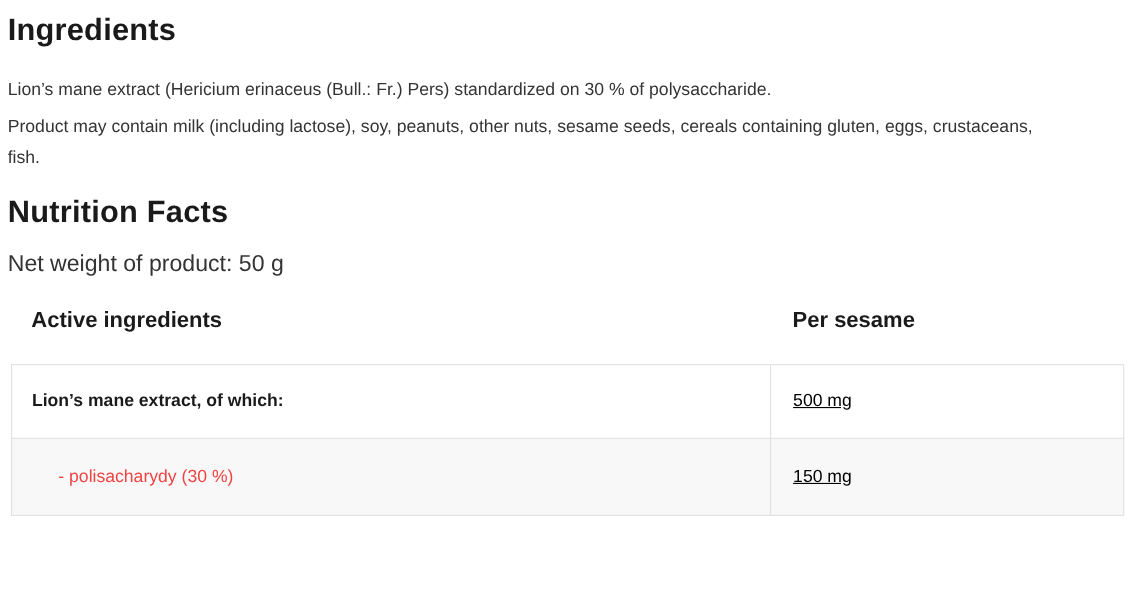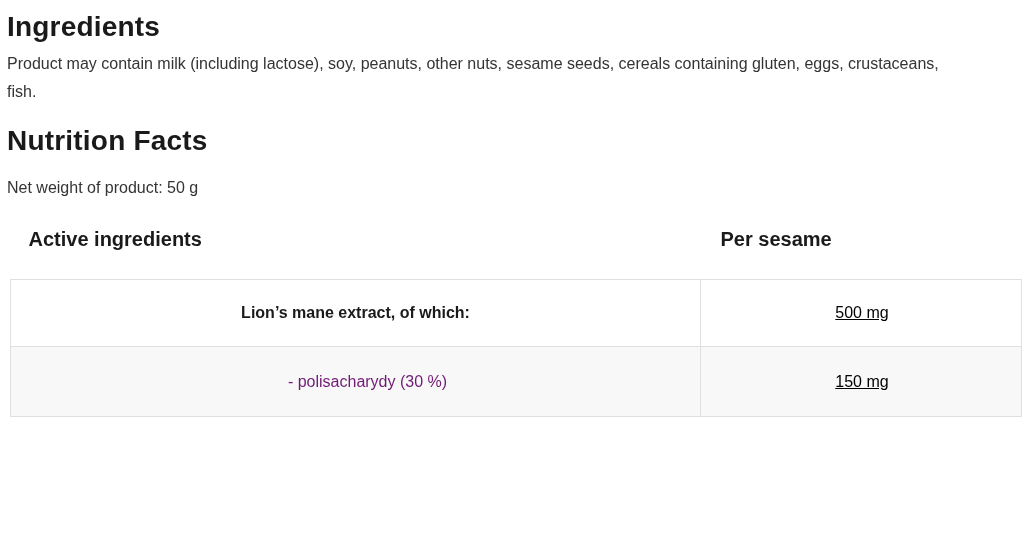--- a/index.html
+++ b/index.html
@@ -26,21 +26,21 @@
     font-size: 16px;
     line-height: 28px;
     color: #343434;
     max-width: 950px;
   }
   .ingredients-description { margin-top: 24px; }
   .allergen-notice { margin-top: 6px; }
   .nutrition-heading { margin-top: 18px; }
   .facts-lines { margin-top: 16px; }
   .facts-lines div {
-    font-size: 16px;
+    font-size: 21px;
     line-height: 28px;
     color: #343434;
   }
   table.nutrition-table {
     margin: 14px 0 0 3px;
     border-collapse: collapse;
     table-layout: fixed;
     width: 1011px;
   }
   .col-ingredient { width: 690px; }
@@ -52,45 +52,45 @@
     font-weight: 700;
     color: #1a1a1a;
     padding: 12px 18px 28px 18px;
   }
   .nutrition-table thead th.portion-head { padding-left: 20px; }
   .nutrition-table tbody td {
     border: 1px solid #e0e0e0;
     font-size: 16px;
     vertical-align: middle;
     padding: 0 18px;
-    text-align: center;
   }
   .nutrition-table tbody tr.row-main { height: 67px; }
   .nutrition-table tbody tr.row-sub { height: 70px; background: #f8f8f8; }
   .nutrition-table tbody td.ingredient-cell-main {
     font-weight: 700;
     color: #1a1a1a;
   }
   .nutrition-table tbody td.ingredient-cell-sub {
     padding-left: 42px;
-    color: #701a75;
+    color: #ef4444;
   }
   .nutrition-table tbody td.portion-cell {
     padding-left: 20px;
     color: #000000;
     text-decoration: underline;
   }
 </style>
 </head>
 <body>
 
 <div class="page">
 
   <h1 class="section-heading">Ingredients</h1>
 
+  <p class="body-text ingredients-description">Lion’s mane extract (Hericium erinaceus (Bull.: Fr.) Pers) standardized on 30 % of polysaccharide.</p>
 
   <p class="body-text allergen-notice">Product may contain milk (including lactose), soy, peanuts, other nuts, sesame seeds, cereals containing gluten, eggs, crustaceans, fish.</p>
 
   <h1 class="section-heading nutrition-heading">Nutrition Facts</h1>
 
   <div class="facts-lines">
     <div>Net weight of product: 50 g</div>
   </div>
 
   <table class="nutrition-table">

